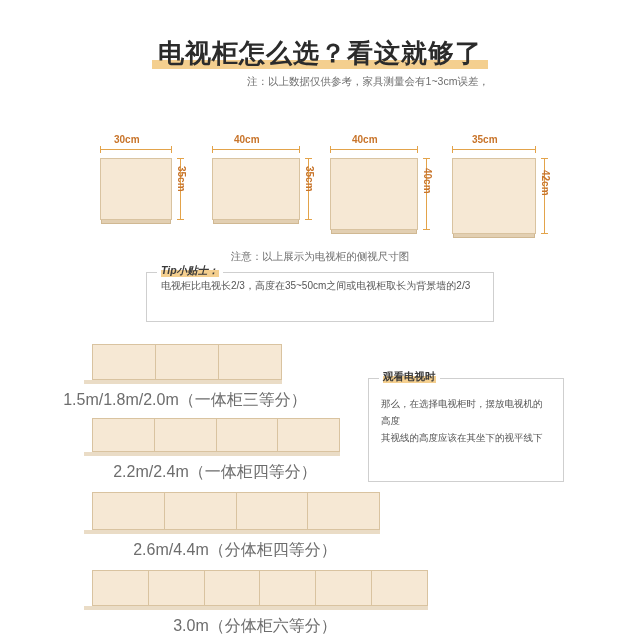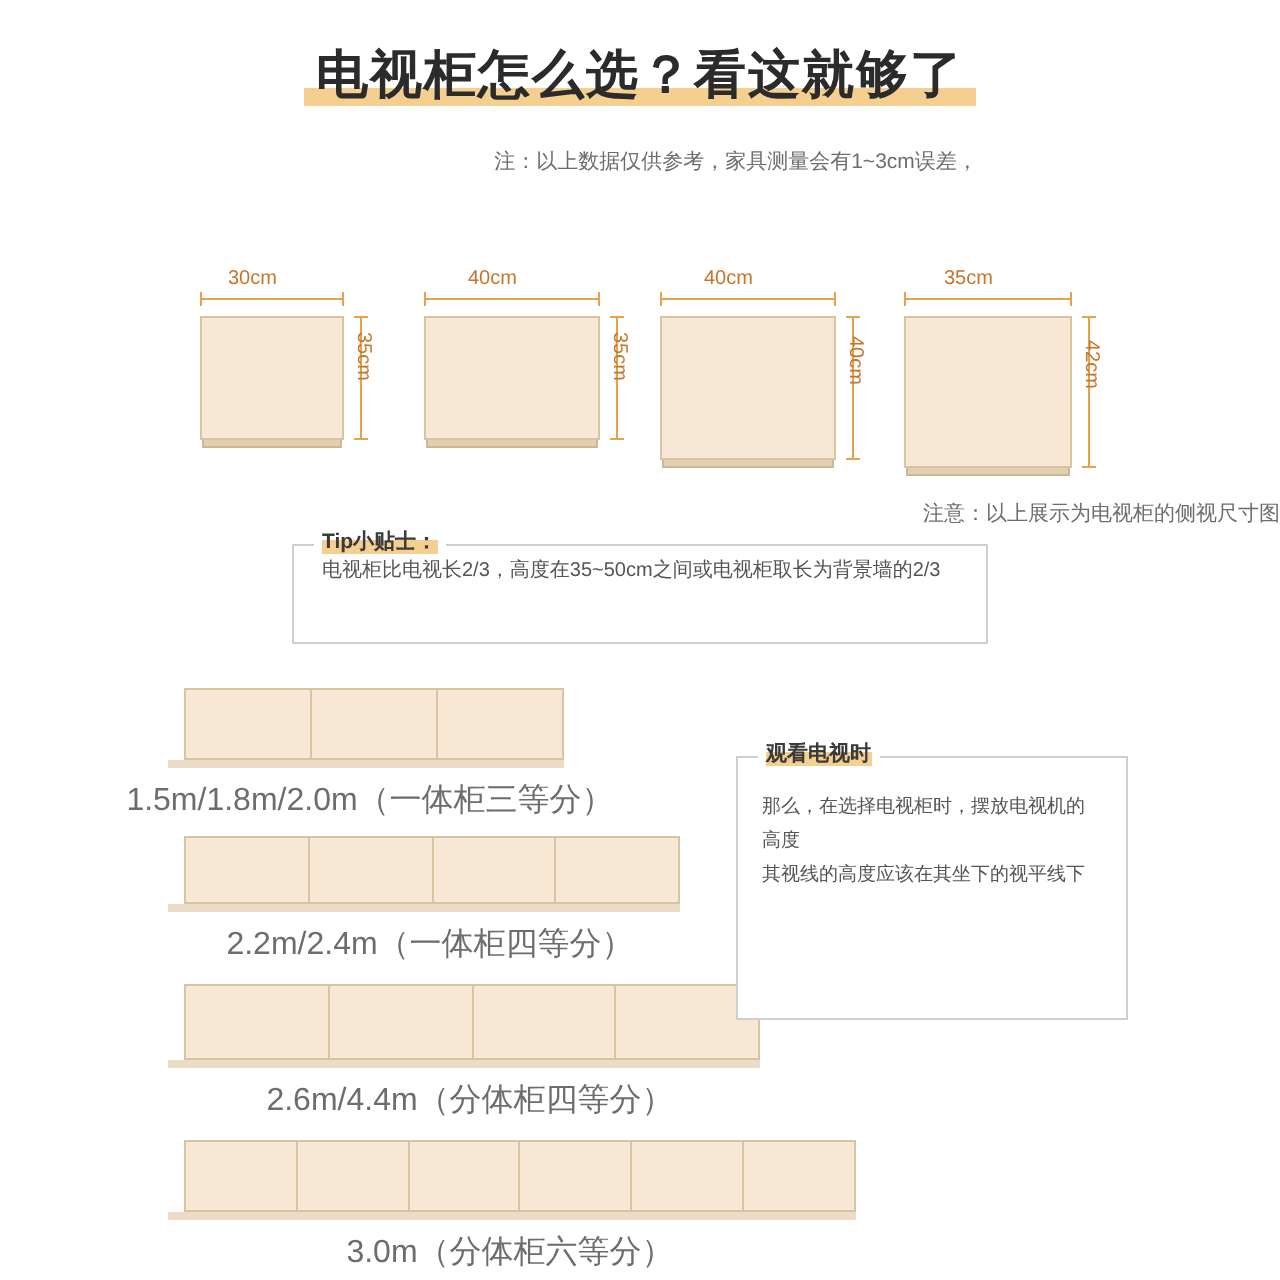--- a/index.html
+++ b/index.html
@@ -10,21 +10,21 @@
     background: #ffffff;
     font-family: "Liberation Sans", sans-serif;
     color: #3a3a3a;
     position: relative;
     overflow: hidden;
   }
 
   
   .title-wrap {
     position: absolute;
-    top: 20px; left: 0; width: 640px;
+    top: 36px; left: 0; width: 640px;
     text-align: center;
   }
   .title {
     display: inline-block;
     position: relative;
     font-size: 26px;
     font-weight: bold;
     letter-spacing: 1px;
     color: #2b2b2b;
     padding: 0 6px;
@@ -100,28 +100,28 @@
     height: 1px; width: 7px;
     background: #e3a34a;
   }
   .dim-v::before { top: 0; }
   .dim-v::after  { bottom: 0; }
 
   .dim-label {
     position: absolute;
     font-size: 10px;
     color: #c8742a;
-    font-weight: normal;
+    font-weight: bold;
     white-space: nowrap;
   }
 
   .side-caption {
     position: absolute;
     top: 250px; left: 0; width: 640px;
-    text-align: right;
+    text-align: center;
     font-size: 10.5px;
     color: #6d6d6d;
   }
 
   
   .tip-box {
     position: absolute;
     left: 146px; top: 272px;
     width: 348px; height: 50px;
     border: 1px solid #cfcfcf;
@@ -134,21 +134,21 @@
     padding: 0 4px;
     font-size: 10.5px;
     font-weight: bold;
     color: #3a3a3a;
   }
   .tip-tag .tip-hl {
     position: absolute;
     left: 4px; right: 4px; bottom: 1px; height: 7px;
     background: #f4cf8f; z-index: 0;
   }
-  .tip-tag span.t { position: relative; z-index: 1; }
+  .tip-tag span.t { position: relative; z-index: 1; font-style: italic; }
   .tip-text {
     position: absolute;
     left: 14px; right: 14px; top: 4px;
     font-size: 10px;
     line-height: 17px;
     color: #555;
   }
 
   
   .cab {
@@ -171,21 +171,21 @@
     position: absolute;
     font-size: 16px;
     color: #6d6d6d;
     text-align: center;
   }
 
   
   .side-note {
     position: absolute;
     left: 368px; top: 378px;
-    width: 196px; height: 132px;
+    width: 196px; height: 104px;
     border: 1px solid #cfcfcf;
     background: #ffffff;
   }
   .side-note-tag {
     position: absolute;
     left: 10px; top: -9px;
     background: #ffffff;
     padding: 0 4px;
     font-size: 10.5px;
     font-weight: bold;

